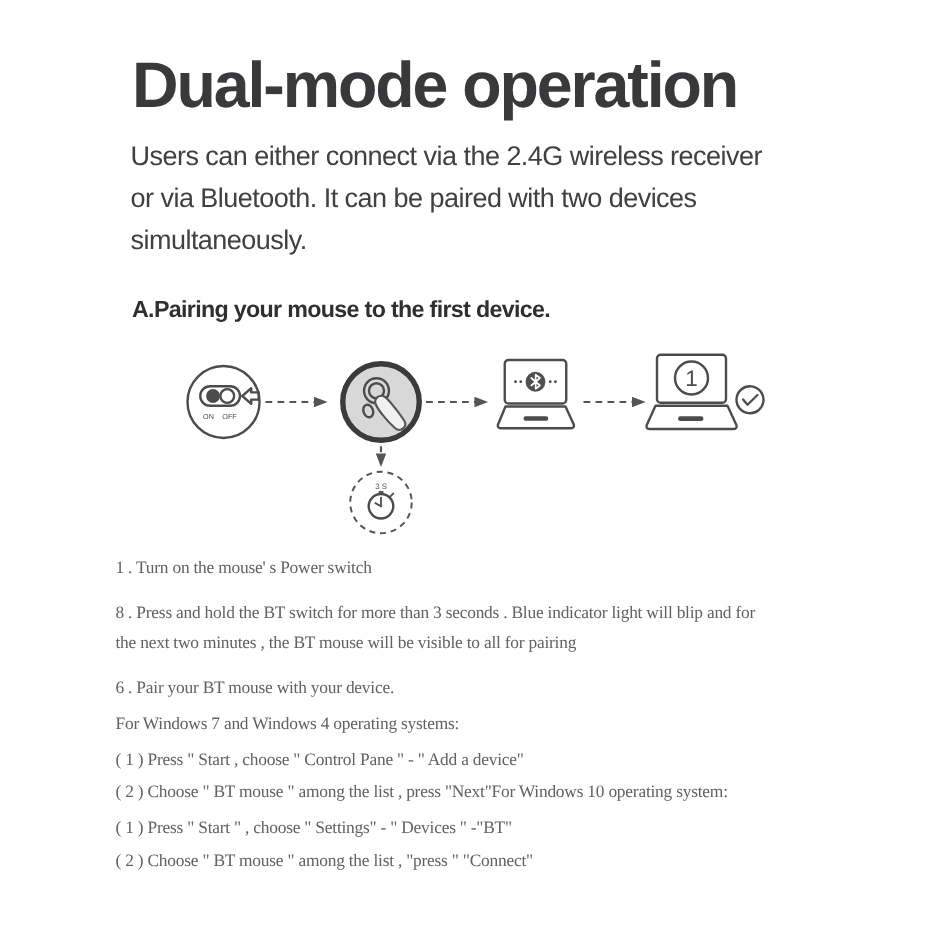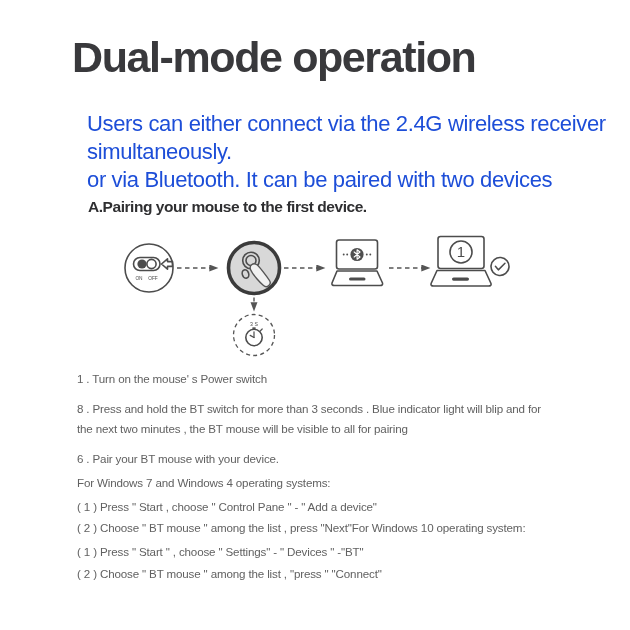--- a/index.html
+++ b/index.html
@@ -1,50 +1,50 @@
 <!DOCTYPE html>
 <html><head>
 <meta charset="utf-8">
 <style>
   html,body{margin:0;padding:0;}
   body{
     width:630px;height:630px;background:#ffffff;position:relative;overflow:hidden;
     font-family:"Liberation Sans",sans-serif;
   }
   .title{
-    position:absolute;left:72px;top:33px;
+    position:absolute;left:88px;top:33px;
     font-size:43px;font-weight:700;color:#39393c;letter-spacing:-1.4px;line-height:48px;
   }
   .subtitle{
     position:absolute;left:87px;top:90px;
-    font-size:22px;color:#1d4ed8;letter-spacing:-0.35px;line-height:28px;margin-top:20px;
+    font-size:18px;color:#404040;letter-spacing:-0.35px;line-height:28px;
   }
   .section-heading{
     position:absolute;left:88px;top:198px;
     font-size:15.5px;font-weight:700;color:#2f2f31;letter-spacing:-0.45px;text-align:center;
   }
   .diagram{position:absolute;left:115px;top:230px;width:400px;height:130px;}
   .iline{
     position:absolute;left:77px;white-space:nowrap;
-    font-size:11.6px;color:#616161;letter-spacing:-0.15px;line-height:14px;
+    font-size:11.6px;color:#616161;letter-spacing:-0.15px;line-height:14px;font-family:Liberation Serif, serif;
   }
   .l0{top:372px}.l1{top:402px}.l2{top:422px}.l3{top:452px}.l4{top:476px}
   .l5{top:500px}.l6{top:521px}.l7{top:545px}.l8{top:567px}
   svg .stroked{fill:none;stroke:#4c4c4c;stroke-width:1.6;}
   svg text{font-family:"Liberation Sans",sans-serif;fill:#4c4c4c;}
 </style>
 </head>
 <body>
 
 <div class="title">Dual-mode operation</div>
 
 <div class="subtitle">
   <div>Users can either connect via the 2.4G wireless receiver</div>
+  <div>or via Bluetooth. It can be paired with two devices</div>
   <div>simultaneously.</div>
-  <div>or via Bluetooth. It can be paired with two devices</div>
 </div>
 
 <div class="section-heading">A.Pairing your mouse to the first device.</div>
 
 <div class="diagram">
 <svg width="400" height="130" viewBox="0 0 400 130">
   <defs>
     <marker id="ah" markerWidth="8" markerHeight="7" refX="5.5" refY="2.5" orient="auto">
       <path d="M0,0 L6.5,2.5 L0,5 Z" fill="#555"></path>
     </marker>

